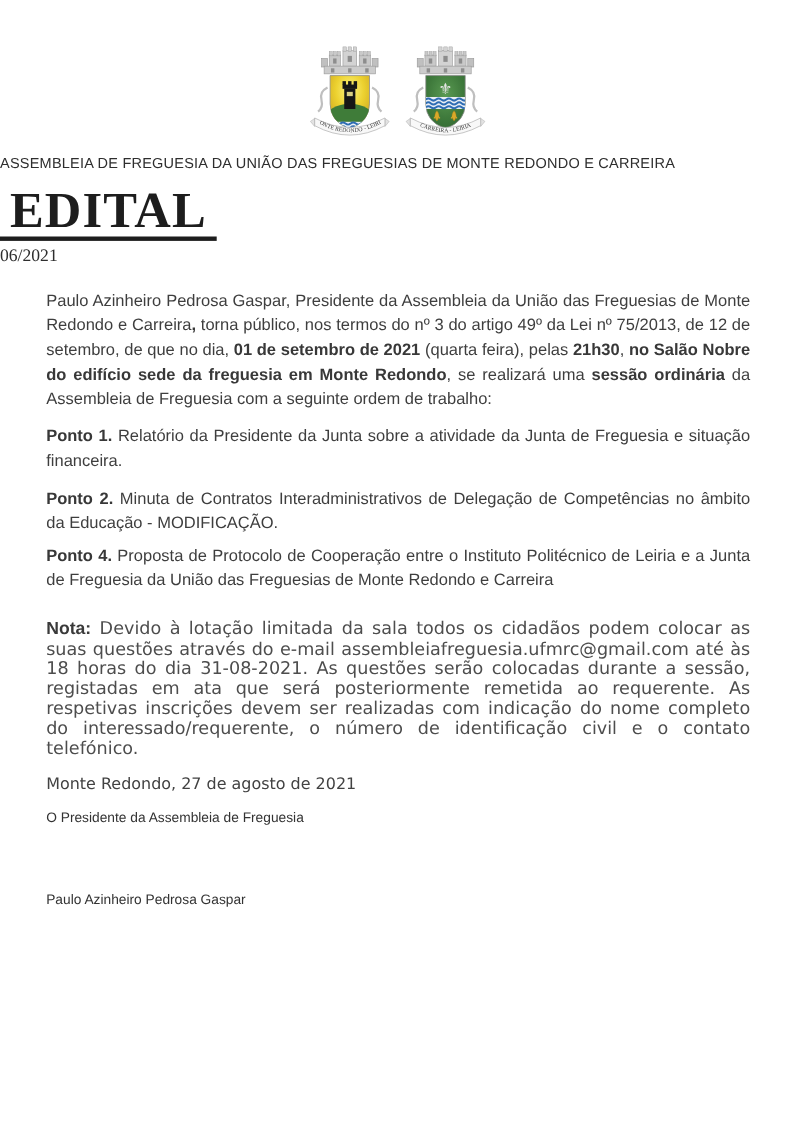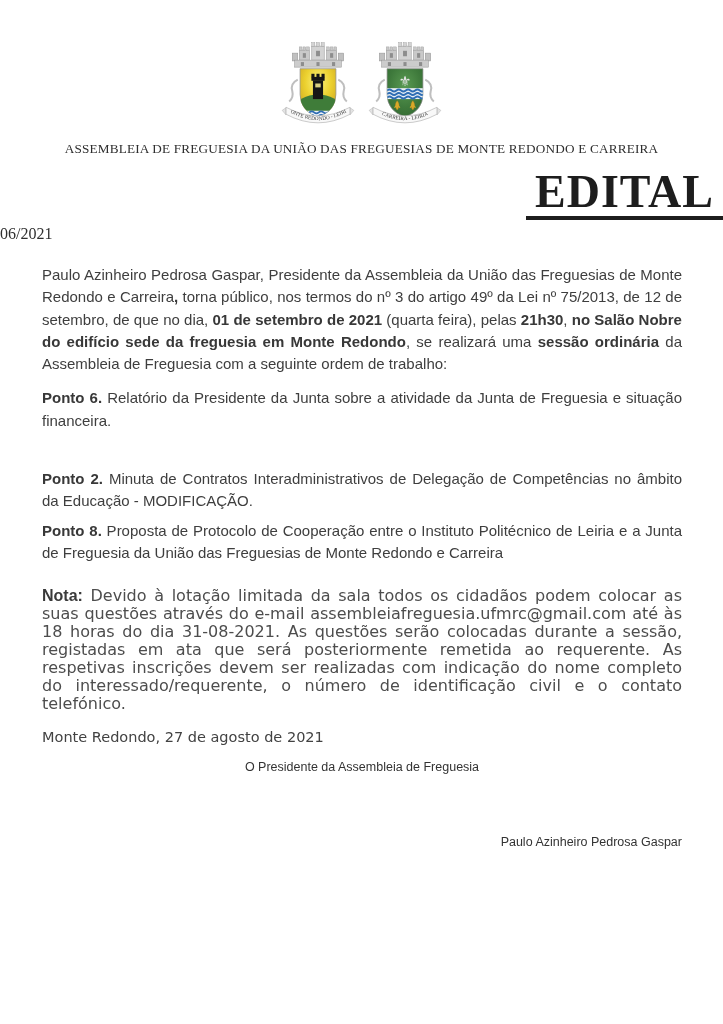--- a/index.html
+++ b/index.html
@@ -1,41 +1,41 @@
 <!DOCTYPE html>
 <html><head>
 <meta charset="utf-8">
 <style>
   html,body{margin:0;padding:0;background:#ffffff;}
   .page{width:723px;height:1024px;background:#ffffff;overflow:hidden;position:relative;
         font-family:"Liberation Sans",sans-serif;}
   .crest-row{padding-top:36px;display:flex;justify-content:center;gap:9px;}
   .crest{display:block;}
-  .org-line{margin-top:10px;text-align:center;font-family:Liberation Serif, serif;
+  .org-line{margin-top:10px;font-family:Liberation Sans, sans-serif;
             font-size:13.2px;letter-spacing:0.2px;color:#2e2e2e;white-space:nowrap;}
-  .title-wrap{text-align:right;margin-top:12px;line-height:1;padding-left:28px;}
+  .title-wrap{text-align:left;margin-top:12px;line-height:1;}
   .title{display:inline-block;font-family:"Liberation Serif",serif;font-weight:bold;
          font-size:46px;letter-spacing:1px;color:#1d1d1d;line-height:1.0;
          border-bottom:4px solid #1d1d1d;padding:0 9px 1px 9px;}
   .edition{margin-top:5px;text-align:left;font-family:"Liberation Serif",serif;
            font-size:16px;color:#2e2e2e;}
   .content{margin:0 41px 0 42px;}
   .para{font-size:15px;line-height:22.3px;text-align:justify;color:#3e3e3e;margin:0;}
   .intro{margin-top:21px;}
   .ponto1{margin-top:12px;}
-  .ponto2{margin-top:36px;}
+  .ponto2{margin-top:12px;}
   .ponto3{margin-top:7px;}
   .para strong{font-weight:bold;color:#383838;}
   .nota{margin-top:23px;font-family:"DejaVu Sans",sans-serif;font-size:16px;
         line-height:18px;text-align:justify;color:#4d4d4d;}
   .nota strong{font-family:"Liberation Sans",sans-serif;color:#3a3a3a;}
   .place-date{margin-top:11px;font-family:"DejaVu Sans",sans-serif;font-size:14.5px;
               color:#424242;}
-  .sig-title{margin-top:8px;text-align:center;font-size:12.5px;color:#333333;}
-  .sig-name{margin-top:61px;text-align:right;font-size:12.5px;color:#333333;}
+  .sig-title{margin-top:8px;text-align:left;font-size:12.5px;color:#333333;}
+  .sig-name{margin-top:61px;text-align:left;font-size:12.5px;color:#333333;}
 </style>
 </head>
 <body>
 
 <div class="page">
 
   <div class="crest-row">
 
     <svg class="crest" width="78" height="95" viewBox="0 0 100 122" xmlns="http://www.w3.org/2000/svg">
       <defs>
@@ -173,25 +173,25 @@
 
   <div class="title-wrap">
     <span class="title">EDITAL</span>
   </div>
   <div class="edition">06/2021</div>
 
   <div class="content">
 
     <p class="para intro"><span>Paulo Azinheiro Pedrosa Gaspar, Presidente da Assembleia da União das Freguesias de Monte Redondo e Carreira</span><strong>,</strong><span> torna público, nos termos do nº 3 do artigo 49º da Lei nº 75/2013, de 12 de setembro, de que no dia, </span><strong>01 de setembro de 2021</strong><span> (quarta feira), pelas </span><strong>21h30</strong><span>, </span><strong>no Salão Nobre do edifício sede da freguesia em Monte Redondo</strong><span>, se realizará uma </span><strong>sessão ordinária</strong><span> da Assembleia de Freguesia com a seguinte ordem de trabalho:</span></p>
 
-    <p class="para ponto1"><strong>Ponto 6.</strong><span> Relatório da Presidente da Junta sobre a atividade da Junta de Freguesia e situação financeira.</span></p>
+    <p class="para ponto1"><strong>Ponto 1.</strong><span> Relatório da Presidente da Junta sobre a atividade da Junta de Freguesia e situação financeira.</span></p>
 
     <p class="para ponto2"><strong>Ponto 2.</strong><span> Minuta de Contratos Interadministrativos de Delegação de Competências no âmbito da Educação - MODIFICAÇÃO.</span></p>
 
-    <p class="para ponto3"><strong>Ponto 8.</strong><span> Proposta de Protocolo de Cooperação entre o Instituto Politécnico de Leiria e a Junta de Freguesia da União das Freguesias de Monte Redondo e Carreira</span></p>
+    <p class="para ponto3"><strong>Ponto 4.</strong><span> Proposta de Protocolo de Cooperação entre o Instituto Politécnico de Leiria e a Junta de Freguesia da União das Freguesias de Monte Redondo e Carreira</span></p>
 
     <p class="nota"><strong>Nota:</strong><span> Devido à lotação limitada da sala todos os cidadãos podem colocar as suas questões através do e-mail assembleiafreguesia.ufmrc@gmail.com até às 18 horas do dia 31-08-2021. As questões serão colocadas durante a sessão, registadas em ata que será posteriormente remetida ao requerente. As respetivas inscrições devem ser realizadas com indicação do nome completo do interessado/requerente, o número de identificação civil e o contato telefónico.</span></p>
 
     <p class="place-date">Monte Redondo, 27 de agosto de 2021</p>
 
     <div class="sig-title">O Presidente da Assembleia de Freguesia</div>
     <div class="sig-name">Paulo Azinheiro Pedrosa Gaspar</div>
   </div>
 
 </div>

